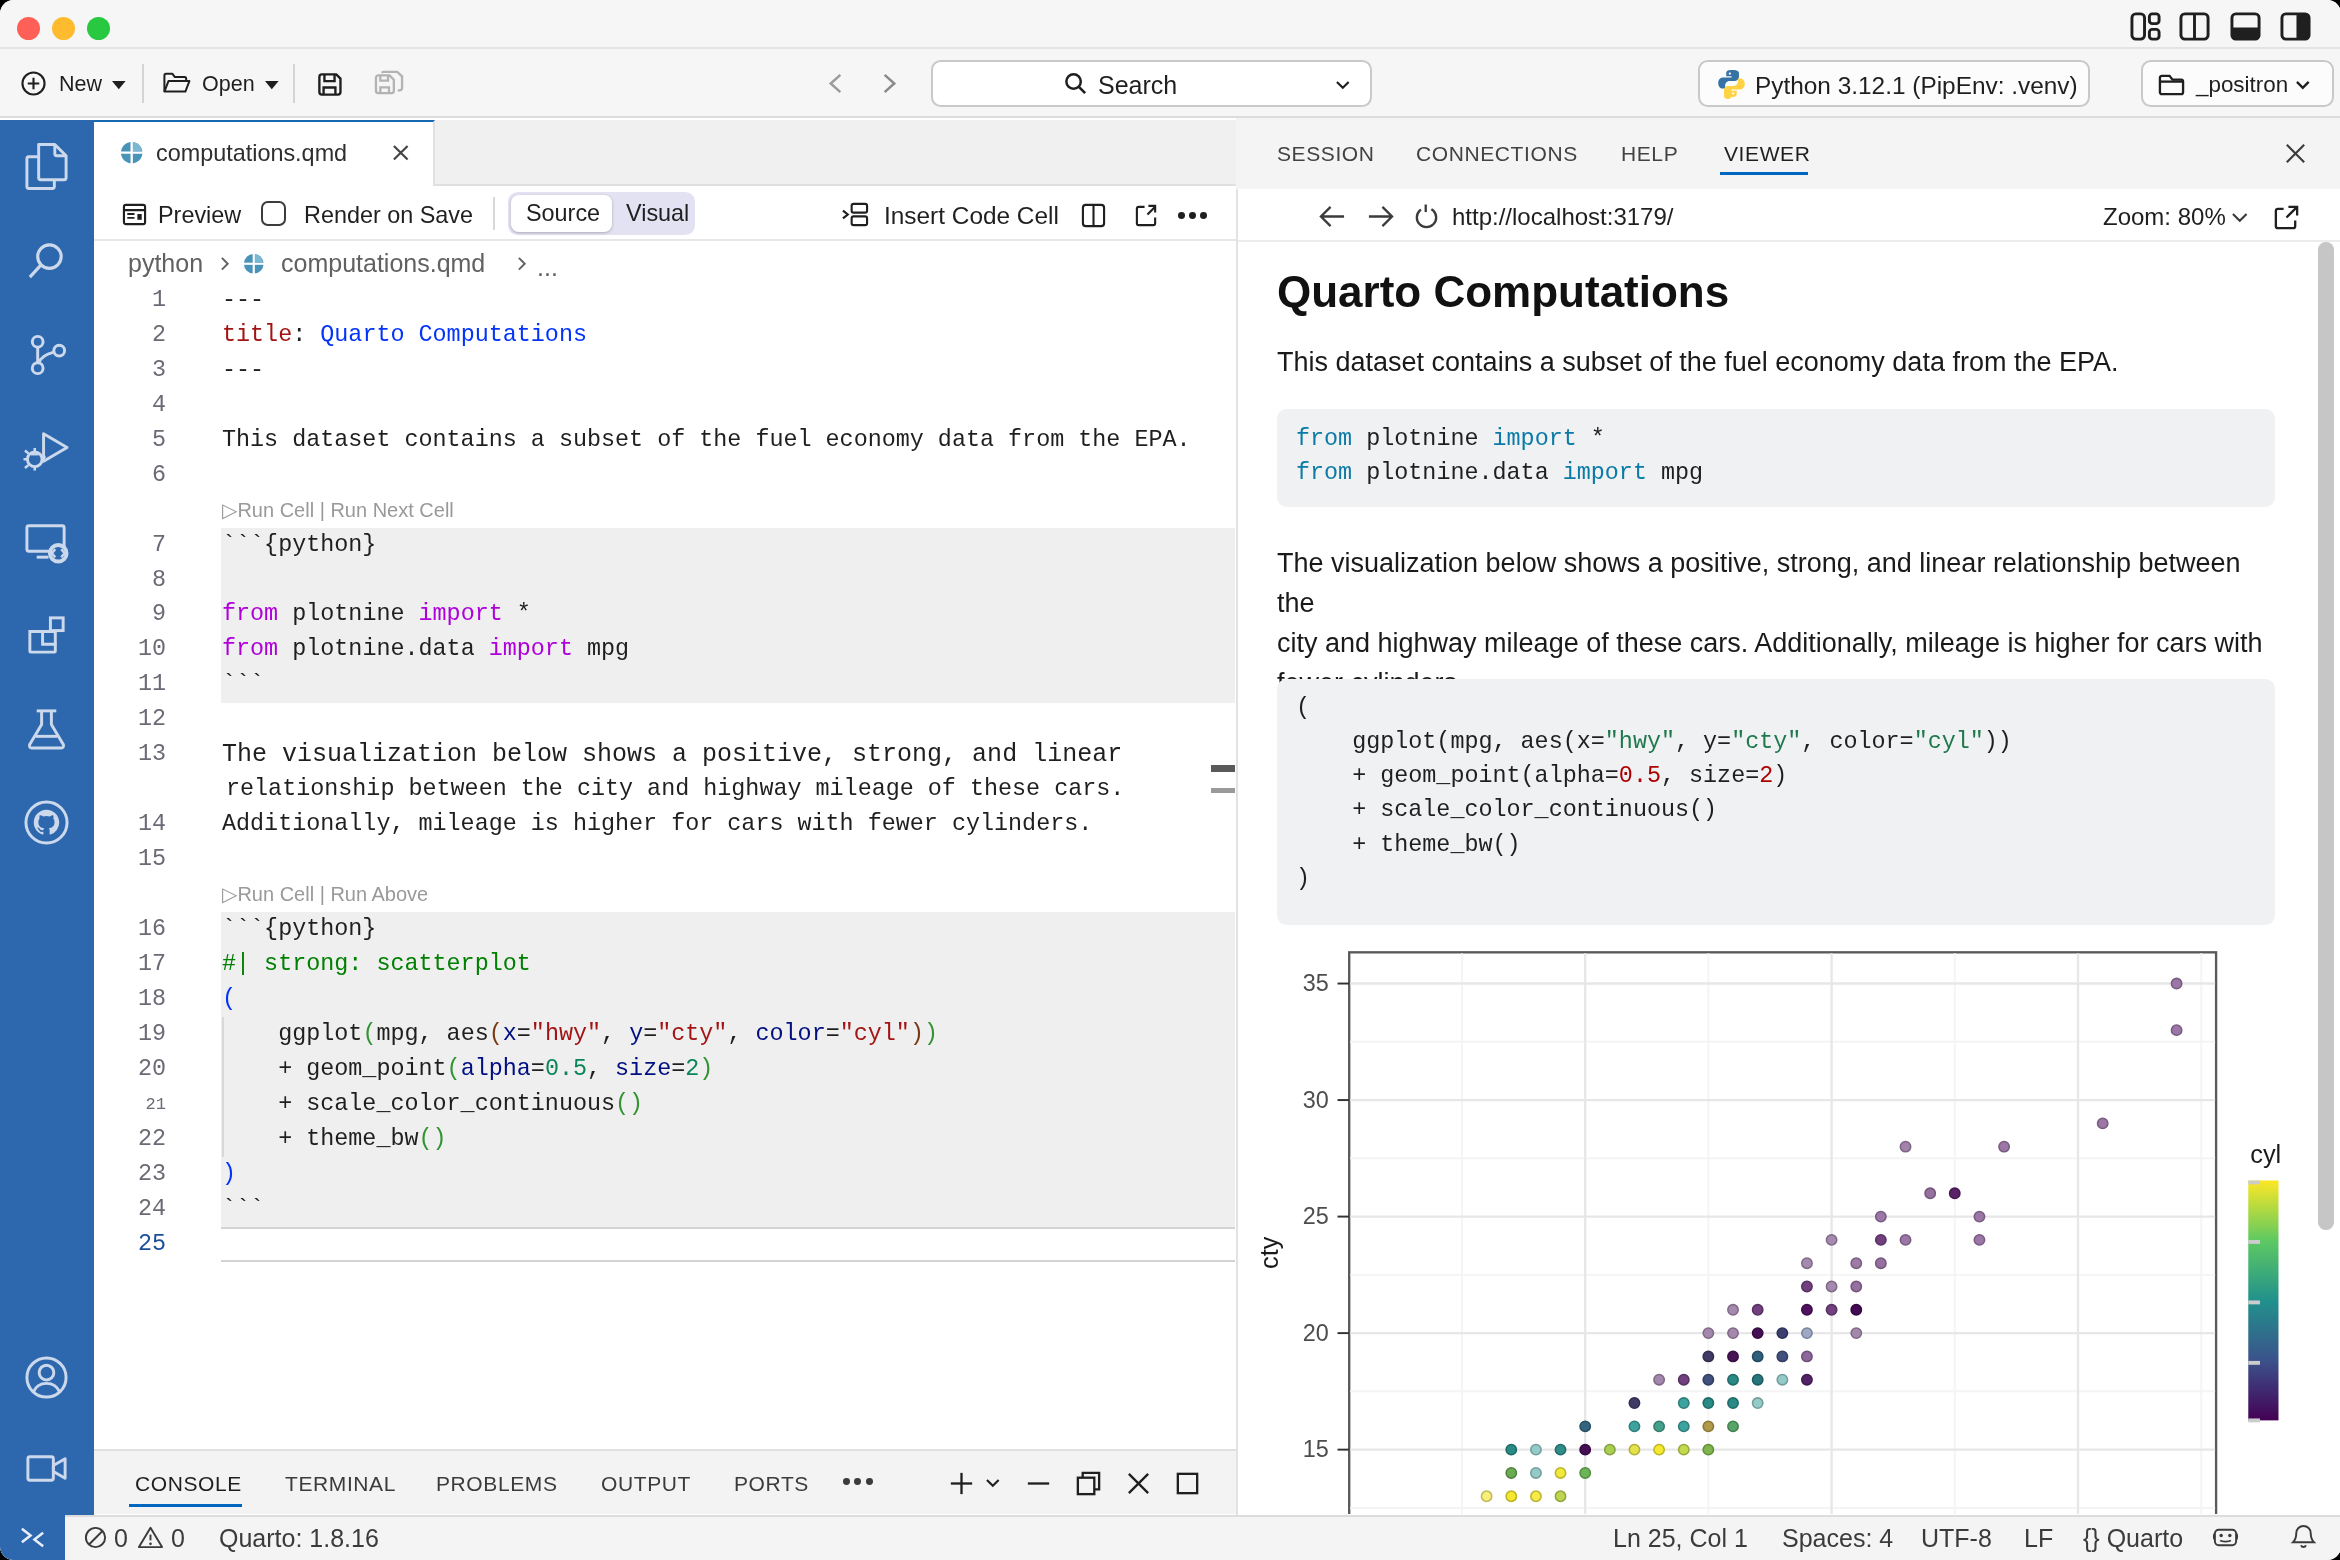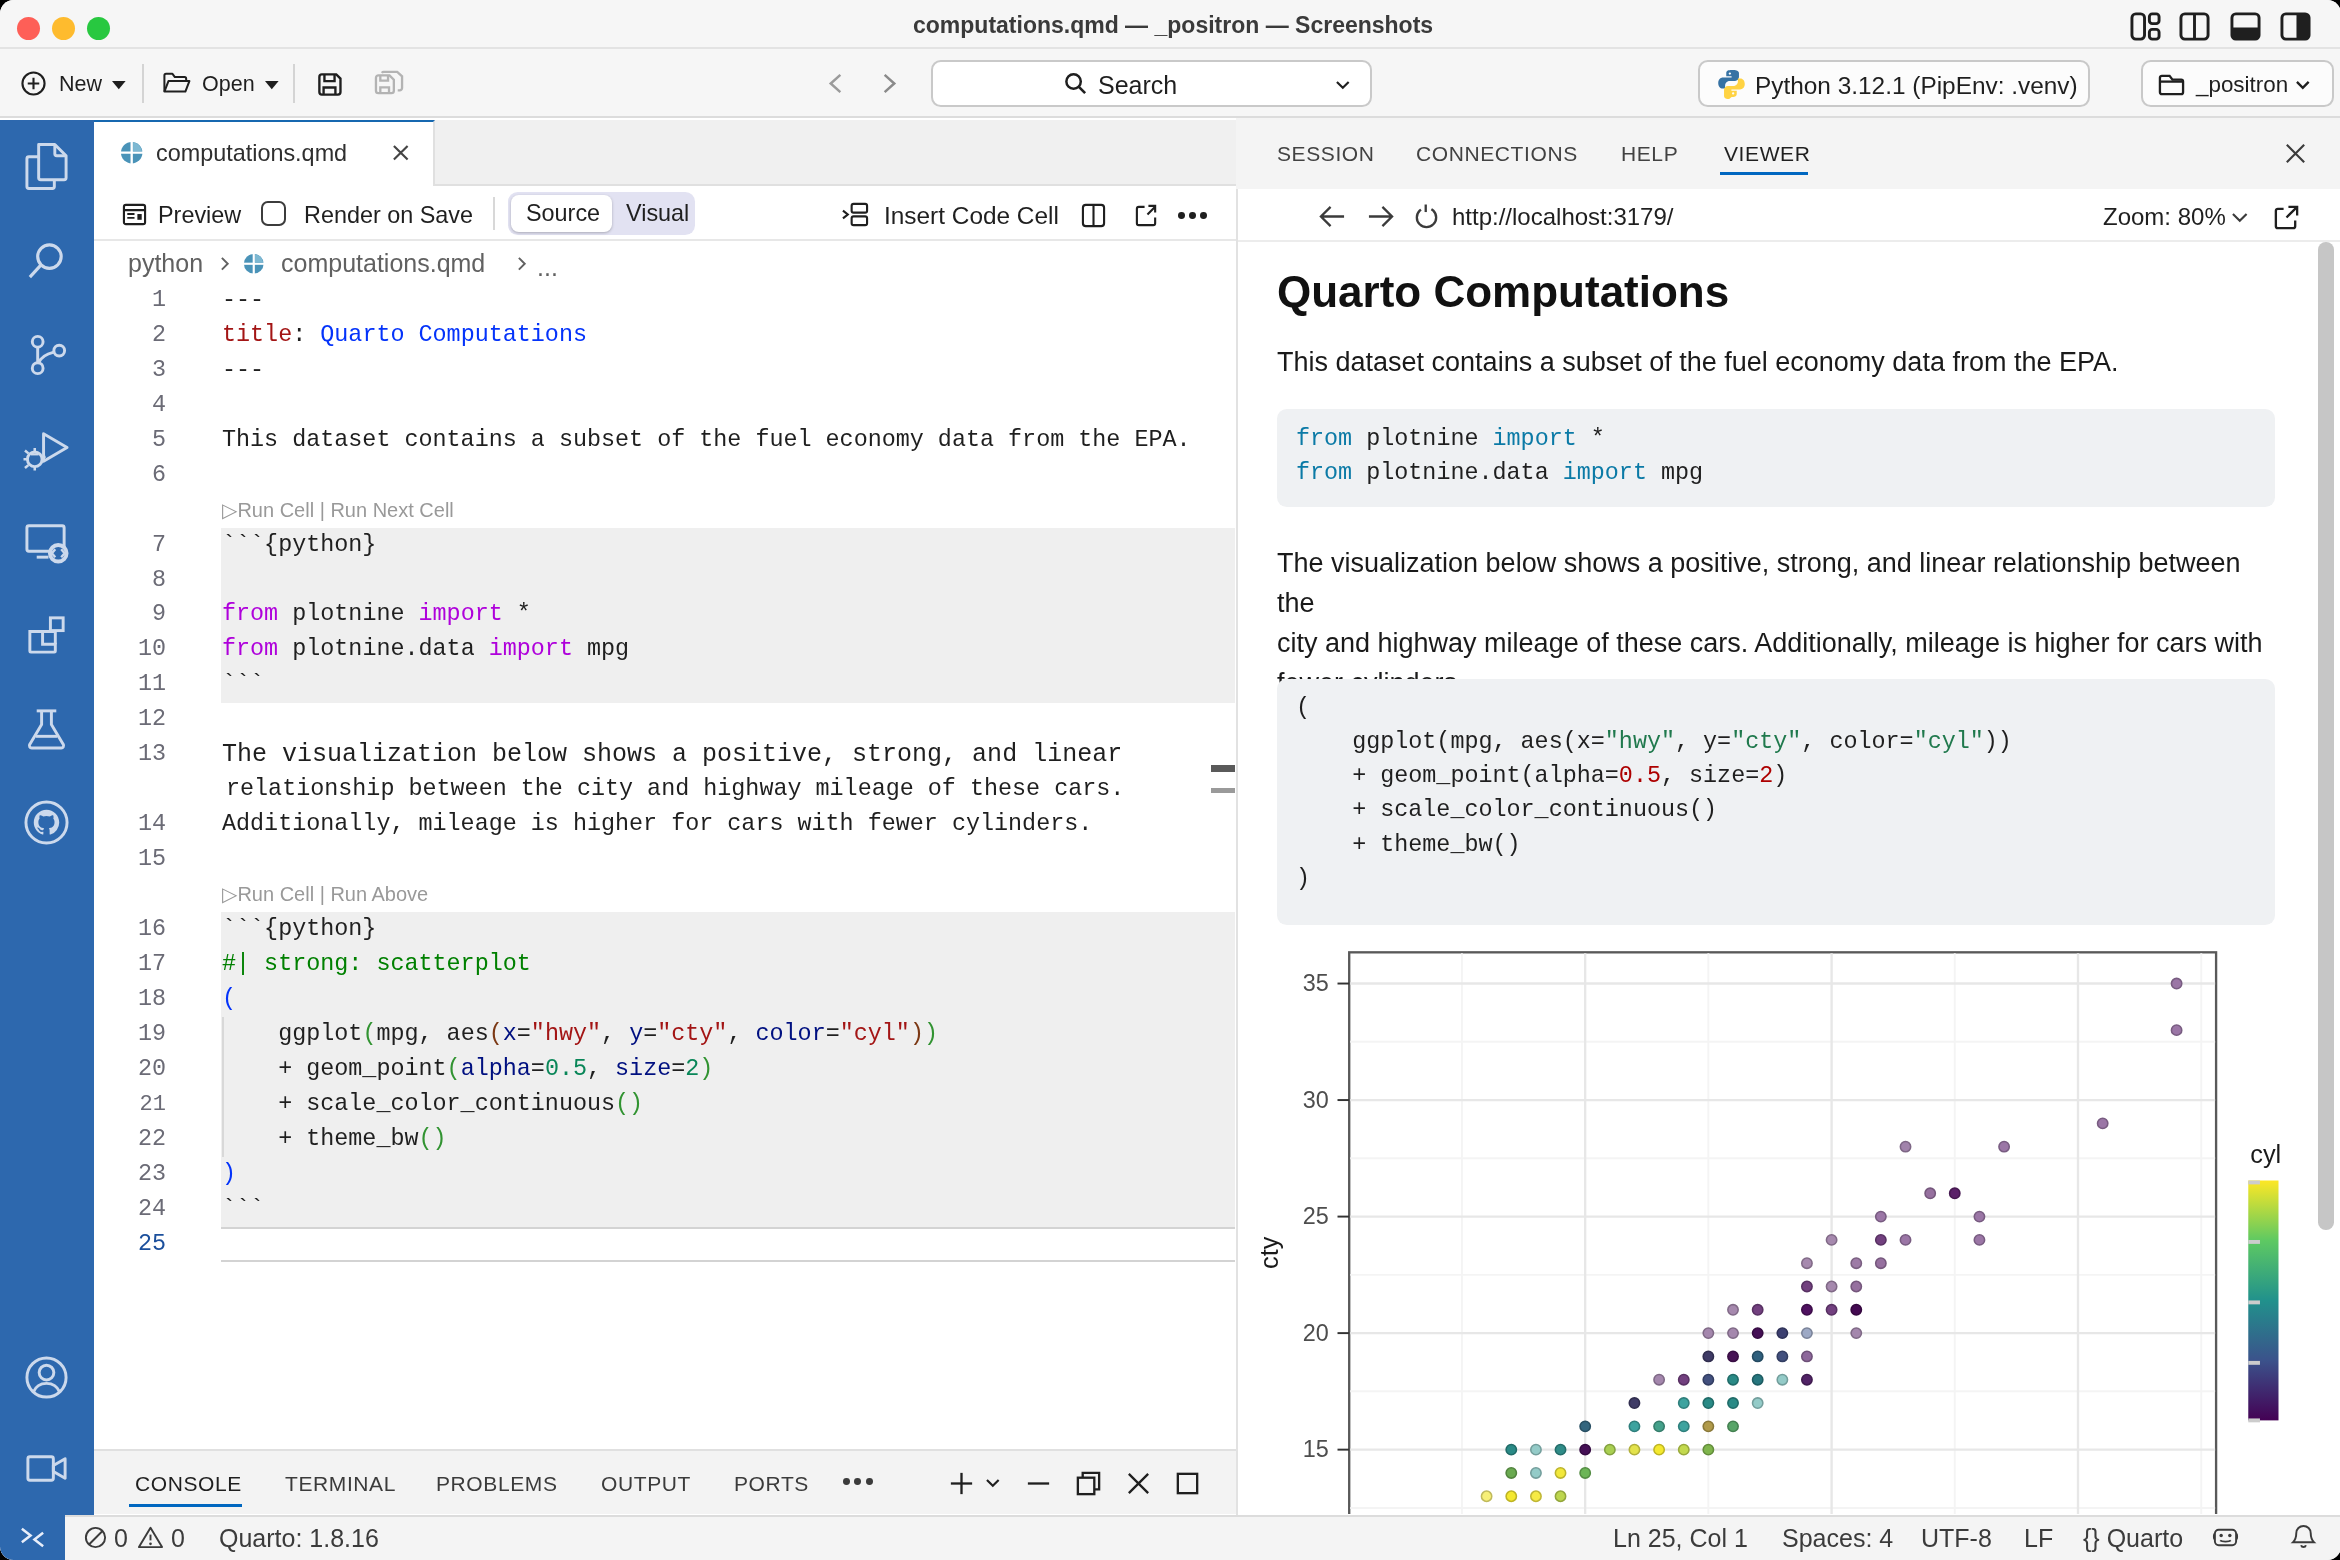--- a/index.html
+++ b/index.html
@@ -3,21 +3,20 @@
 *{margin:0;padding:0;box-sizing:border-box;}
 body{width:2341px;height:1560px;background:#000;font-family:"Liberation Sans",sans-serif;overflow:hidden;}
 .win{position:absolute;left:0;top:0;width:2341px;height:1560px;background:#fff;border-radius:13.7px;overflow:hidden;}
 svg{display:block;}
 </style></head><body>
 <div class="win">
 <div style="position:absolute;left:0px;top:0px;width:2341px;height:49px;background:#f6f6f6;border-bottom:2px solid #e3e3e3;"></div>
 <div style="position:absolute;left:16.6px;top:16.6px;width:23.4px;height:23.4px;border-radius:50%;background:#fe5f57;"></div>
 <div style="position:absolute;left:52px;top:16.6px;width:23.4px;height:23.4px;border-radius:50%;background:#febb2e;"></div>
 <div style="position:absolute;left:87px;top:16.6px;width:23.4px;height:23.4px;border-radius:50%;background:#28c840;"></div>
-<div style="position:absolute;left:913px;top:8.2px;font-size:23px;line-height:34px;color:#3a3a3a;font-weight:700;white-space:pre;">computations.qmd — _positron — Screenshots</div>
 <svg style="position:absolute;left:2130px;top:10.7px;width:31px;height:31px;" viewBox="0 0 32 32">
       <rect x="2" y="3" width="13" height="26" rx="4" fill="none" stroke="#1f1f1f" stroke-width="3"></rect>
       <rect x="20" y="3" width="10" height="10" rx="3" fill="none" stroke="#1f1f1f" stroke-width="3"></rect>
       <rect x="20" y="19" width="10" height="10" rx="3" fill="none" stroke="#1f1f1f" stroke-width="3"></rect>
     </svg>
 <svg style="position:absolute;left:2179px;top:10.7px;width:31px;height:31px;" viewBox="0 0 32 32">
       <rect x="2" y="3" width="28" height="26" rx="4" fill="none" stroke="#1f1f1f" stroke-width="3"></rect>
       <line x1="16" y1="3" x2="16" y2="29" stroke="#1f1f1f" stroke-width="3"></line>
     </svg>
 <svg style="position:absolute;left:2230px;top:10.7px;width:31px;height:31px;" viewBox="0 0 32 32">
@@ -243,21 +242,21 @@
 <div style="position:absolute;left:94px;top:667px;width:72px;height:35px;font-family:'Liberation Mono',monospace;font-size:23.4px;line-height:35px;color:#6b6b76;text-align:right;">11</div>
 <div style="position:absolute;left:94px;top:702px;width:72px;height:35px;font-family:'Liberation Mono',monospace;font-size:23.4px;line-height:35px;color:#6b6b76;text-align:right;">12</div>
 <div style="position:absolute;left:94px;top:737px;width:72px;height:35px;font-family:'Liberation Mono',monospace;font-size:23.4px;line-height:35px;color:#6b6b76;text-align:right;">13</div>
 <div style="position:absolute;left:94px;top:807px;width:72px;height:35px;font-family:'Liberation Mono',monospace;font-size:23.4px;line-height:35px;color:#6b6b76;text-align:right;">14</div>
 <div style="position:absolute;left:94px;top:842px;width:72px;height:35px;font-family:'Liberation Mono',monospace;font-size:23.4px;line-height:35px;color:#6b6b76;text-align:right;">15</div>
 <div style="position:absolute;left:94px;top:912px;width:72px;height:35px;font-family:'Liberation Mono',monospace;font-size:23.4px;line-height:35px;color:#6b6b76;text-align:right;">16</div>
 <div style="position:absolute;left:94px;top:947px;width:72px;height:35px;font-family:'Liberation Mono',monospace;font-size:23.4px;line-height:35px;color:#6b6b76;text-align:right;">17</div>
 <div style="position:absolute;left:94px;top:982px;width:72px;height:35px;font-family:'Liberation Mono',monospace;font-size:23.4px;line-height:35px;color:#6b6b76;text-align:right;">18</div>
 <div style="position:absolute;left:94px;top:1017px;width:72px;height:35px;font-family:'Liberation Mono',monospace;font-size:23.4px;line-height:35px;color:#6b6b76;text-align:right;">19</div>
 <div style="position:absolute;left:94px;top:1052px;width:72px;height:35px;font-family:'Liberation Mono',monospace;font-size:23.4px;line-height:35px;color:#6b6b76;text-align:right;">20</div>
-<div style="position:absolute;left:94px;top:1087px;width:72px;height:35px;font-family:'Liberation Mono',monospace;font-size:22px;line-height:35px;color:#6b6b76;text-align:right;">21</div>
+<div style="position:absolute;left:94px;top:1087px;width:72px;height:35px;font-family:'Liberation Mono',monospace;font-size:17px;line-height:35px;color:#6b6b76;text-align:right;">21</div>
 <div style="position:absolute;left:94px;top:1122px;width:72px;height:35px;font-family:'Liberation Mono',monospace;font-size:23.4px;line-height:35px;color:#6b6b76;text-align:right;">22</div>
 <div style="position:absolute;left:94px;top:1157px;width:72px;height:35px;font-family:'Liberation Mono',monospace;font-size:23.4px;line-height:35px;color:#6b6b76;text-align:right;">23</div>
 <div style="position:absolute;left:94px;top:1192px;width:72px;height:35px;font-family:'Liberation Mono',monospace;font-size:23.4px;line-height:35px;color:#6b6b76;text-align:right;">24</div>
 <div style="position:absolute;left:94px;top:1227px;width:72px;height:35px;font-family:'Liberation Mono',monospace;font-size:23.4px;line-height:35px;color:#1b4f9c;text-align:right;">25</div>
 <div style="position:absolute;left:222px;top:283px;width:1014px;height:35px;font-family:'Liberation Mono',monospace;font-size:23.4px;line-height:35px;white-space:pre;"><span style="color:#1f1f1f">---</span></div>
 <div style="position:absolute;left:222px;top:318px;width:1014px;height:35px;font-family:'Liberation Mono',monospace;font-size:23.4px;line-height:35px;white-space:pre;"><span style="color:#a31515">title</span><span style="color:#1f1f1f">:</span><span style="color:#1f1f1f"> </span><span style="color:#0433fa">Quarto Computations</span></div>
 <div style="position:absolute;left:222px;top:353px;width:1014px;height:35px;font-family:'Liberation Mono',monospace;font-size:23.4px;line-height:35px;white-space:pre;"><span style="color:#1f1f1f">---</span></div>
 <div style="position:absolute;left:222px;top:423px;width:1014px;height:35px;font-family:'Liberation Mono',monospace;font-size:23.4px;line-height:35px;white-space:pre;"><span style="color:#1f1f1f">This dataset contains a subset of the fuel economy data from the EPA.</span></div>
 <div style="position:absolute;left:222px;top:495px;width:683px;height:33px;font-size:20px;line-height:31px;color:#999999;white-space:pre;">▷Run Cell | Run Next Cell</div>
 <div style="position:absolute;left:222px;top:528px;width:1014px;height:35px;font-family:'Liberation Mono',monospace;font-size:23.4px;line-height:35px;white-space:pre;"><span style="color:#1f1f1f">```{python}</span></div>

